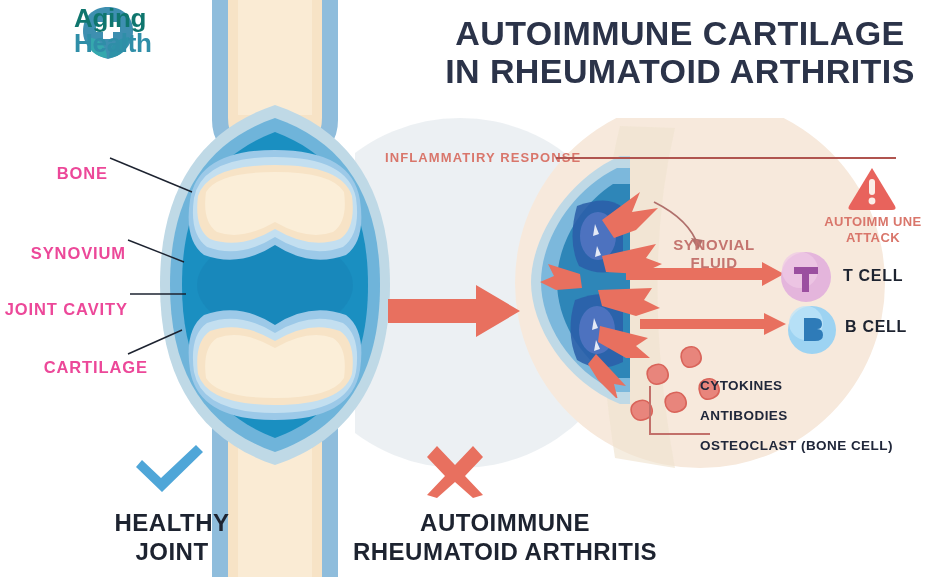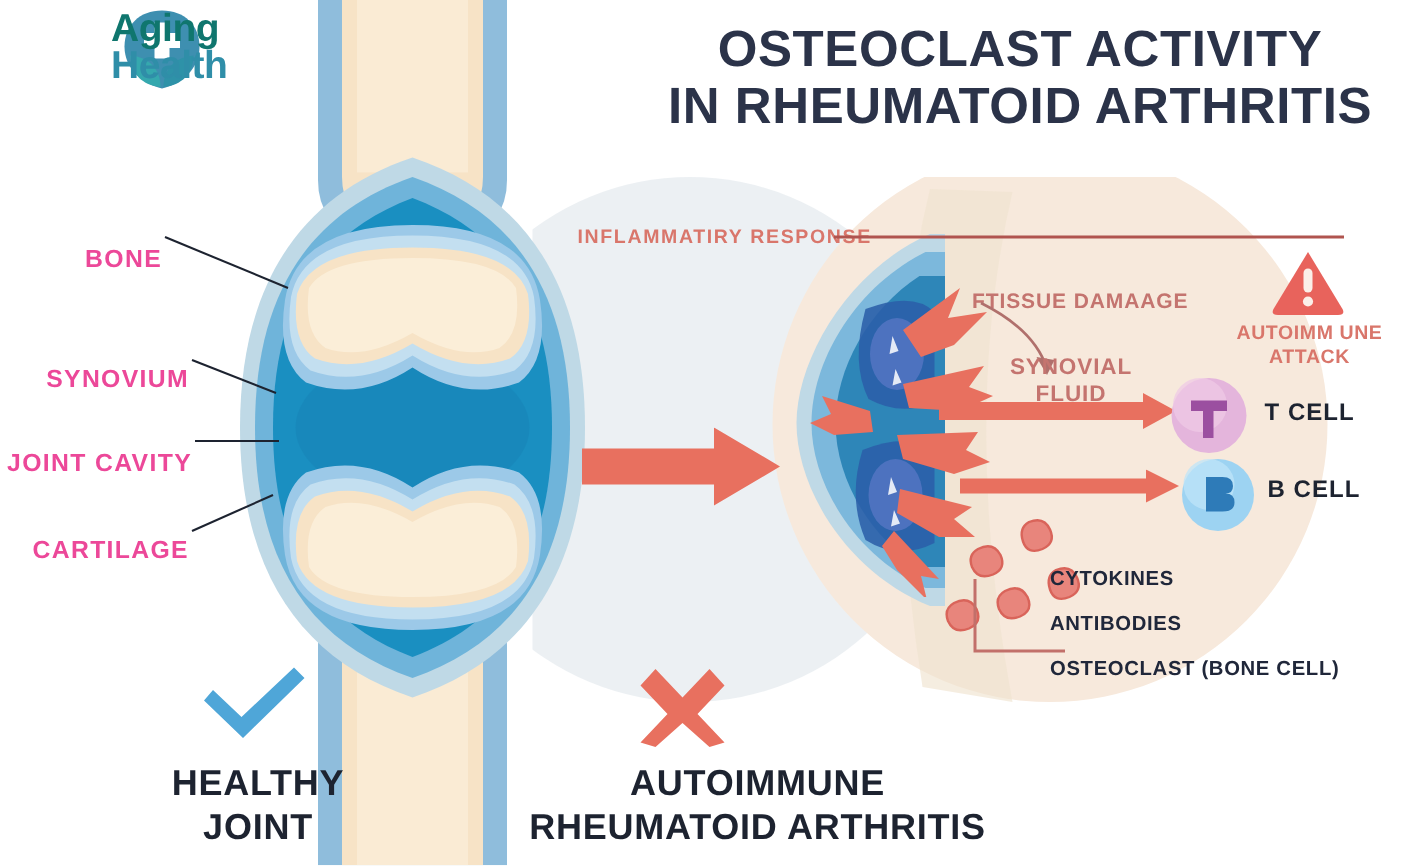--- a/index.html
+++ b/index.html
@@ -62,21 +62,21 @@
       <path d="M30 54 C 30 42 22 34 10 33 C 10 45 18 53 30 54 Z" fill="#35A8AE"></path>
       <path d="M32 54 C 32 42 40 34 52 33 C 52 45 44 53 32 54 Z" fill="#2E92A8"></path>
     </g>
   </svg>
   <div class="abs" id="logo-text">
     <div class="logo-l1">Aging</div>
     <div class="logo-l2">Health</div>
   </div>
 
   <div class="abs" id="title">
-    <div>OSTEOCLAST ACTIVITY</div>
+    <div>AUTOIMMUNE CARTILAGE</div>
     <div>IN RHEUMATOID ARTHRITIS</div>
   </div>
 
   <svg class="abs" style="left:150px;top:0px;" width="250" height="577">
 
     <g>
       <path d="M62 0 L62 120 Q62 150 92 160 L158 160 Q188 150 188 120 L188 0 Z" fill="#8FBDDC"></path>
       <path d="M78 0 L78 118 Q78 142 100 150 L150 150 Q172 142 172 118 L172 0 Z" fill="#F7E3C6"></path>
       <path d="M88 0 L88 115 L162 115 L162 0 Z" fill="#FBEED8" opacity="0.75"></path>
     </g>
@@ -122,21 +122,21 @@
   <svg class="abs" style="left:0px;top:130px;" width="220" height="250">
     <line x1="110" y1="28" x2="192" y2="62" stroke="#1D2330" stroke-width="1.4"></line>
     <line x1="128" y1="110" x2="184" y2="132" stroke="#1D2330" stroke-width="1.4"></line>
     <line x1="130" y1="164" x2="186" y2="164" stroke="#1D2330" stroke-width="1.4"></line>
     <line x1="128" y1="224" x2="182" y2="200" stroke="#1D2330" stroke-width="1.4"></line>
   </svg>
 
   <div class="abs lab lab-left" style="left:0px;top:148px;width:108px;">BONE</div>
   <div class="abs lab lab-left" style="left:0px;top:228px;width:126px;">SYNOVIUM</div>
   <div class="abs lab lab-left" style="left:0px;top:284px;width:128px;">JOINT CAVITY</div>
-  <div class="abs lab lab-left" style="left:0px;top:342px;width:126px;">CARTILAGE</div>
+  <div class="abs lab lab-left" style="left:0px;top:342px;width:126px;padding-left:22px;">CARTILAGE</div>
 
   <svg class="abs" style="left:388px;top:285px;" width="140" height="62">
     <path d="M0 14 L88 14 L88 0 L132 26 L88 52 L88 38 L0 38 Z" fill="#E8705F"></path>
   </svg>
 
   <svg class="abs" style="left:505px;top:150px;" width="200" height="260">
     <path d="M115 6 C 60 30 26 90 26 132 C 26 176 60 232 115 254 L125 254 L125 6 Z" fill="#BFD9E6"></path>
     <path d="M112 18 C 64 42 36 92 36 132 C 36 172 64 220 112 242 L125 242 L125 18 Z" fill="#7CB8DC"></path>
     <path d="M108 34 C 74 56 52 96 52 132 C 52 168 74 208 108 228 L125 228 L125 34 Z" fill="#2E86B8"></path>
 
@@ -157,21 +157,20 @@
       <path d="M56 176 L86 208 L74 206 L78 222 L58 202 L48 186 Z"></path>
       <path d="M40 96 L8 86 L14 98 L0 104 L16 112 L42 110 Z"></path>
     </g>
   </svg>
 
   <div class="abs lab-salmon" style="left:385px;top:150px;font-size:13px;">INFLAMMATIRY RESPONSE</div>
   <svg class="abs" style="left:556px;top:150px;" width="344" height="16">
     <line x1="0" y1="8" x2="340" y2="8" stroke="#B0544F" stroke-width="2"></line>
   </svg>
 
-  <div class="abs lab-rose" style="left:648px;top:192px;font-size:14px;">FTISSUE DAMAAGE</div>
   <svg class="abs" style="left:640px;top:200px;" width="80" height="60">
     <path d="M14 2 Q50 20 58 46" stroke="#B0706C" stroke-width="1.8" fill="none"></path>
     <path d="M58 50 l-7 -12 l12 2 z" fill="#B0706C"></path>
   </svg>
 
   <div class="abs lab-rose" style="left:659px;top:236px;font-size:15px;text-align:center;width:110px;line-height:1.2;">
     <div>SYNOVIAL</div>
     <div>FLUID</div>
   </div>
 

